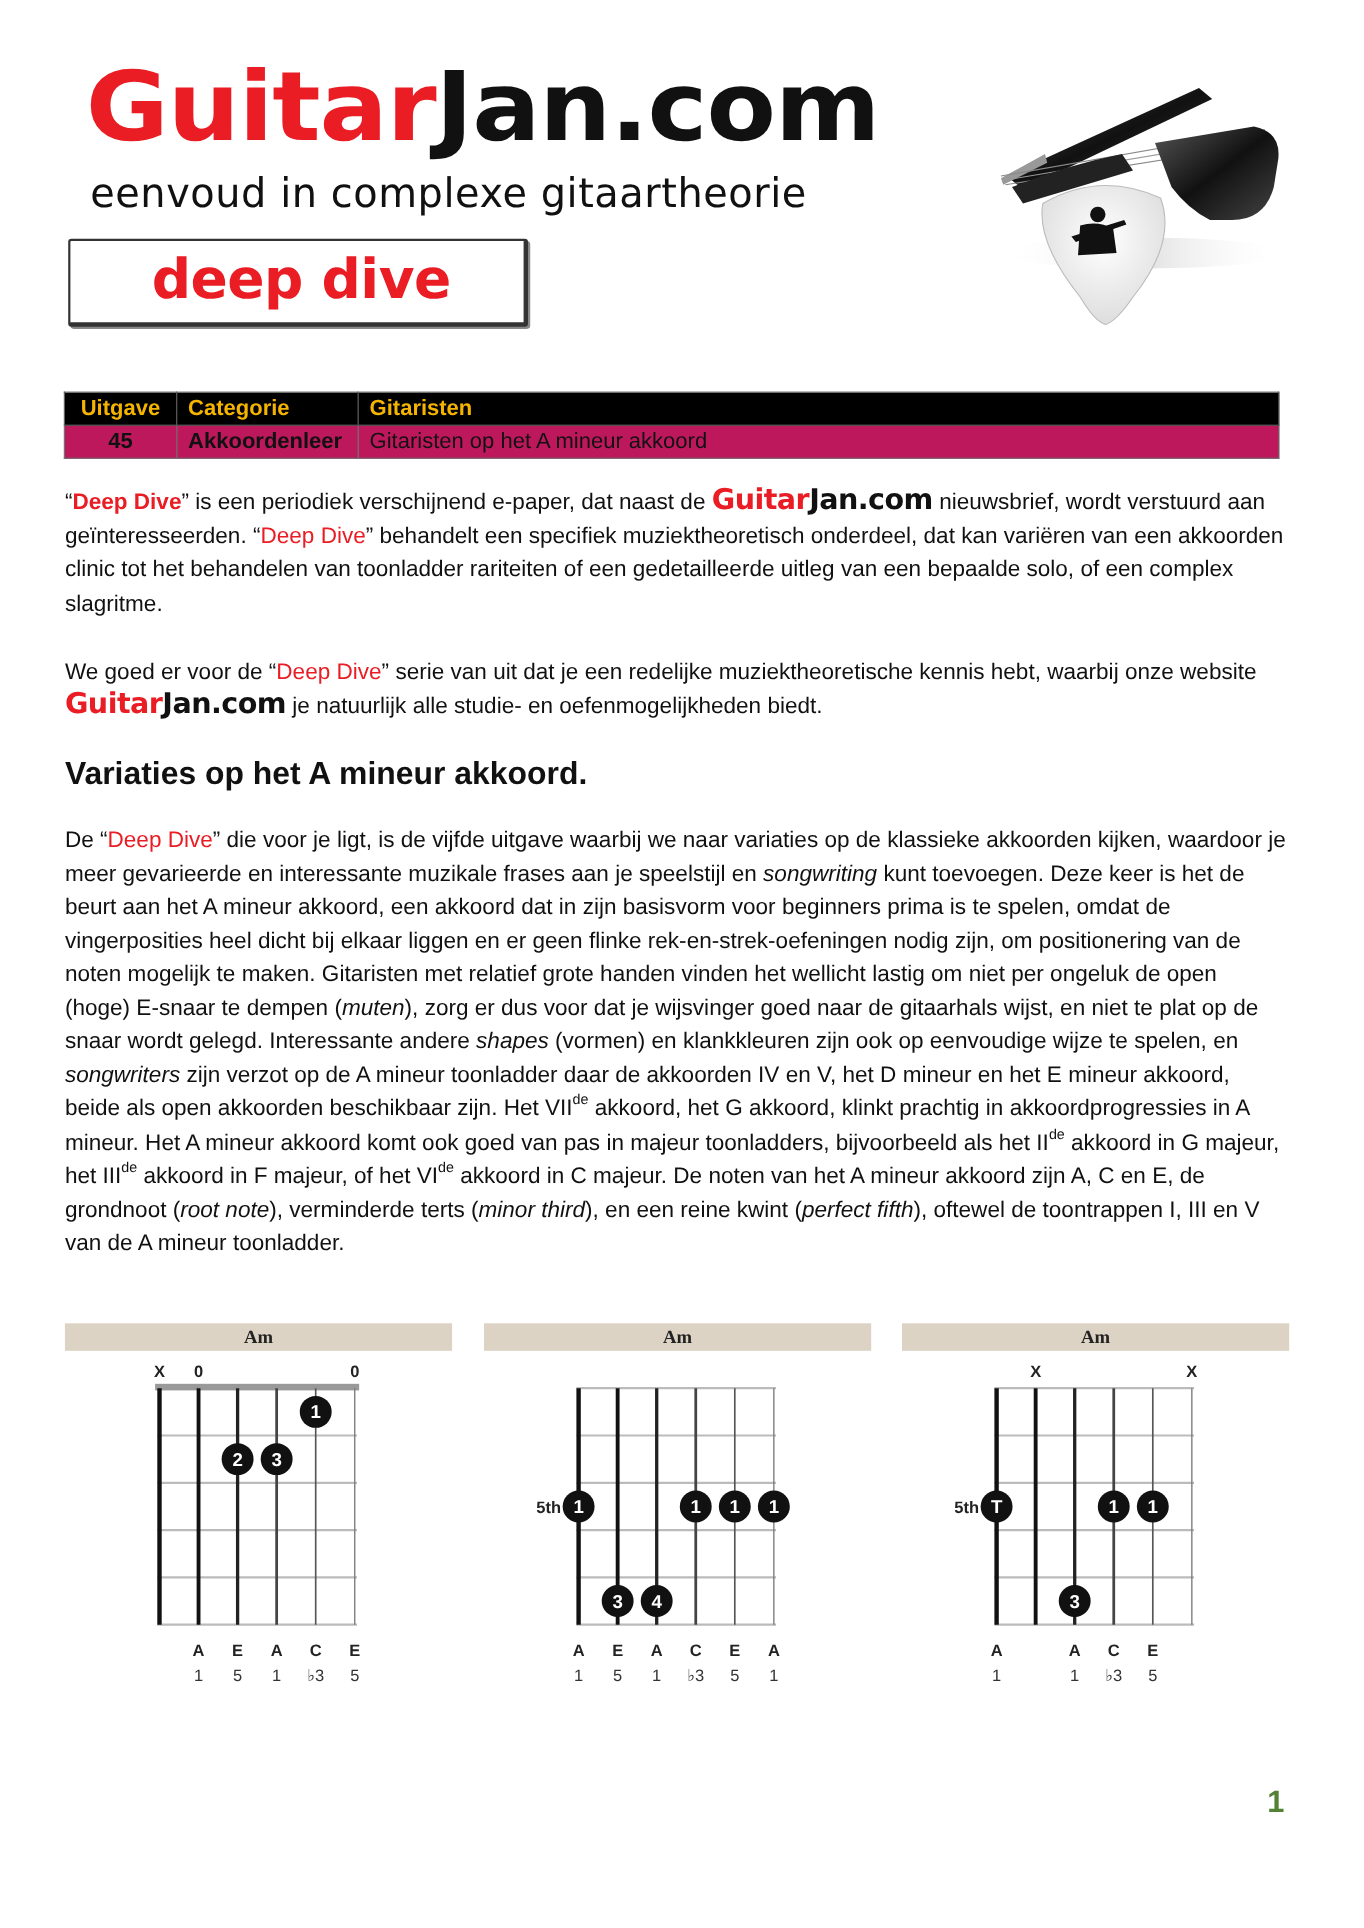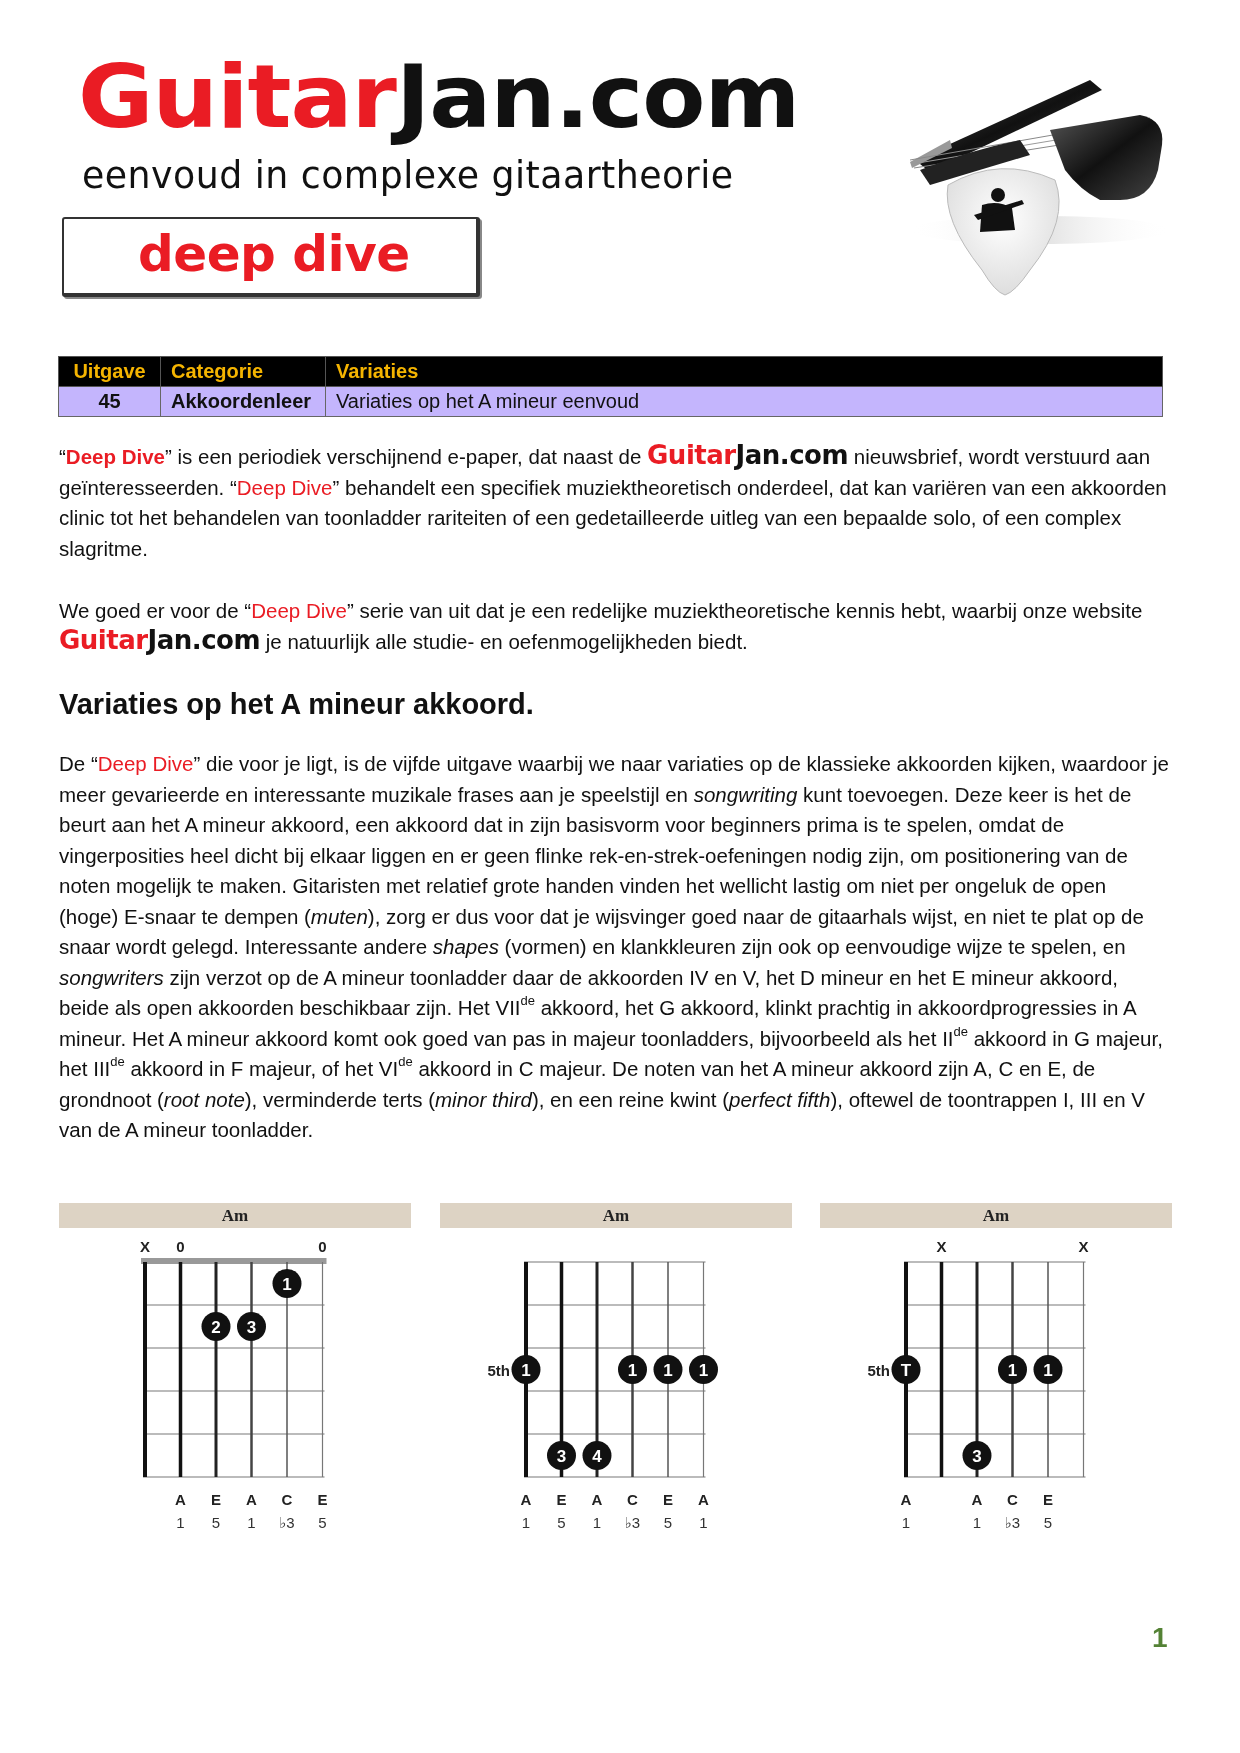--- a/index.html
+++ b/index.html
@@ -14,21 +14,21 @@
   .logo-sub { position: absolute; left: 4px; top: 104px; font-family: "DejaVu Sans", sans-serif; font-size: 37px; line-height: 40px; color: #111; letter-spacing: 0.5px; transform: scaleX(0.98); transform-origin: left top; white-space: nowrap; }
 
   .badge { position: absolute; left: 62px; top: 217px; width: 418px; height: 80px; border: 2px solid #333; border-right-width: 4px; border-bottom-width: 4px; border-radius: 3px; background: #fff; box-shadow: 2px 2px 0 #888; }
   .badge-text { position: absolute; left: 74px; top: 4px; font-family: "DejaVu Sans", sans-serif; font-size: 50px; line-height: 62px; color: #ea1c24; font-weight: bold; letter-spacing: -0.5px; }
 
   .hero { position: absolute; left: 890px; top: 60px; width: 290px; height: 250px; }
 
   
   .info-table { position: absolute; left: 58px; top: 356px; width: 1105px; border-collapse: collapse; font-size: 20px; }
   .info-table th { background: #000; color: #f5b400; text-align: left; font-weight: bold; height: 30px; padding: 0 10px; border: 1px solid #555; }
-  .info-table td { height: 30px; padding: 0 10px; border: 1px solid #666; background: #c4b5fd; }
+  .info-table td { height: 30px; padding: 0 10px; border: 1px solid #666; background: #be185d; }
   .info-table .c1 { width: 102px; text-align: center; padding: 0; }
   .info-table .c2 { width: 165px; }
   .info-table td.c1, .info-table td.c2 { font-weight: bold; }
 
   
   .para { position: absolute; left: 59px; width: 1110px; font-size: 20.5px; line-height: 30.5px; color: #111; }
   .red { color: #ea1c24; }
   .b { font-weight: bold; }
   .i { font-style: italic; }
   .inline-logo { font-family: "DejaVu Sans", sans-serif; font-size: 26px; font-weight: bold; letter-spacing: -0.5px; line-height: 20px; }
@@ -95,28 +95,28 @@
       <path d="M84 155 L132 140 L134 144 L88 160 Z"></path>
     </g>
   </svg>
 </div>
 
 <table class="info-table">
   <thead>
     <tr>
       <th class="c1">Uitgave</th>
       <th class="c2">Categorie</th>
-      <th>Variaties</th>
+      <th>Gitaristen</th>
     </tr>
   </thead>
   <tbody>
     <tr>
       <td class="c1">45</td>
       <td class="c2">Akkoordenleer</td>
-      <td>Variaties op het A mineur eenvoud</td>
+      <td>Gitaristen op het A mineur akkoord</td>
     </tr>
   </tbody>
 </table>
 
 <p class="para" style="top:442px;">“<span class="red b">Deep Dive</span><span>” is een periodiek verschijnend e-paper, dat naast de </span><span class="inline-logo"><span class="r">Guitar</span><span class="k">Jan.com</span></span><span> nieuwsbrief, wordt verstuurd aan geïnteresseerden. “</span><span class="red">Deep Dive</span><span>” behandelt een specifiek muziektheoretisch onderdeel, dat kan variëren van een akkoorden clinic tot het behandelen van toonladder rariteiten of een gedetailleerde uitleg van een bepaalde solo, of een complex slagritme.</span></p>
 
 <p class="para" style="top:596px;"><span>We goed er voor de “</span><span class="red">Deep Dive</span><span>” serie van uit dat je een redelijke muziektheoretische kennis hebt, waarbij onze website </span><span class="inline-logo"><span class="r">Guitar</span><span class="k">Jan.com</span></span><span> je natuurlijk alle studie- en oefenmogelijkheden biedt.</span></p>
 
 <h2 class="heading">Variaties op het A mineur akkoord.</h2>
 

